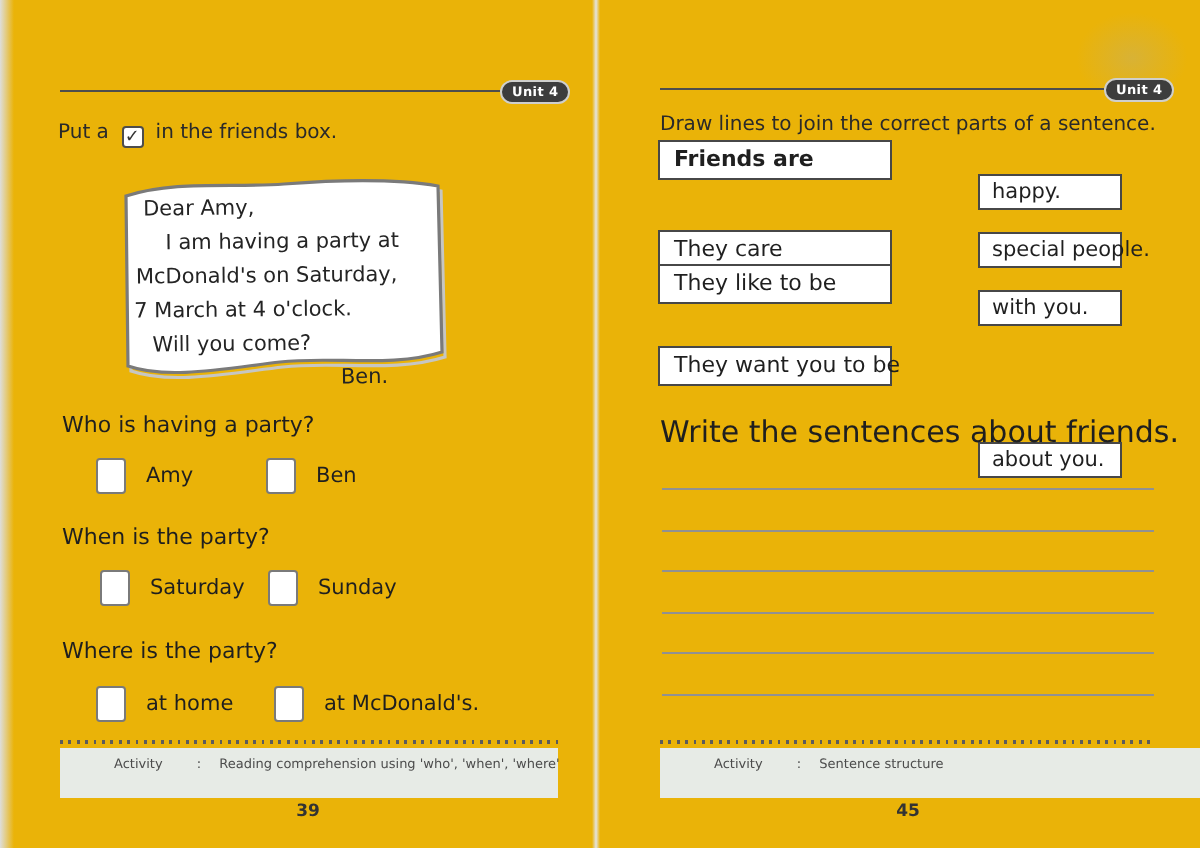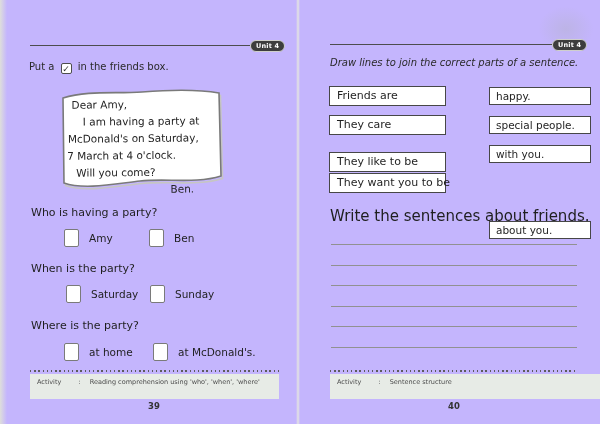--- a/index.html
+++ b/index.html
@@ -1,19 +1,19 @@
 <!DOCTYPE html>
 <html><head>
 <meta charset="utf-8">
 <style>
   * { margin:0; padding:0; box-sizing:border-box; }
   html,body { background:#f2f2f0; }
   #screenshot {
     position:relative; width:600px; height:424px;
-    background:#c4b5fd; overflow:hidden;
+    background:#eab308; overflow:hidden;
     font-family:"DejaVu Sans", sans-serif; color:#222;
   }
   .scan-edge-left {
     position:absolute; left:0; top:0; width:7px; height:424px;
     background:linear-gradient(to right, #dededb, rgba(255,255,255,0));
   }
   .fold {
     position:absolute; left:296px; top:0; width:4px; height:424px;
     background:linear-gradient(to right, rgba(255,255,255,0), #e4e4e1 50%, rgba(255,255,255,0));
   }
@@ -27,72 +27,72 @@
   .unit-badge {
     position:absolute; background:#3d3d3d; color:#fff;
     font-size:6.5px; font-weight:bold; letter-spacing:0.2px;
     padding:1.5px 5px 2px 5px; border-radius:7px; border:1px solid #cfcfcc;
     line-height:1; white-space:nowrap;
   }
   .unit-badge.l { left:250px; top:40px; }
   .unit-badge.r { left:552px; top:39px; }
   .instr { position:absolute; font-size:10px; color:#2a2a2a; white-space:nowrap; }
   .instr.l { left:29px; top:61px; }
-  .instr.r { left:330px; top:57px;font-style:italic; }
+  .instr.r { left:330px; top:57px; }
   .tickbox {
     display:inline-block; width:11px; height:11px; border:1.1px solid #4d4d4d;
     border-radius:2px; vertical-align:-2px; margin:0 3px; text-align:center;
     font-size:9px; line-height:10px; color:#333; background:#fff;
   }
   
   .letter { position:absolute; left:54px; top:84px; width:172px; height:112px; }
   .letter svg { position:absolute; left:0; top:0; }
   .letter-text {
     position:absolute; left:12px; top:12px; width:152px;
     font-size:10.5px; line-height:17px; color:#242424;
     transform:rotate(-0.6deg); white-space:nowrap;
   }
   .ll0 { margin-left:6px; } .ll1 { margin-left:17px; } .ll2 { margin-left:2px; }
   .ll3 { margin-left:1px; } .ll4 { margin-left:10px; } .ll5 { margin-left:104px; }
   
   .q-prompt { position:absolute; left:31px; font-size:11px; color:#1f1f1f; white-space:nowrap; }
-  .opt { position:absolute; display:flex; align-items:center; gap:10px;margin-left:16px; }
+  .opt { position:absolute; display:flex; align-items:center; gap:10px; }
   .cbox {
     width:15px; height:18px; border:1.2px solid #7a7a7a; border-radius:2px;
     background:#fff; flex:0 0 auto;
   }
   .opt-label { font-size:10.5px; color:#1f1f1f; white-space:nowrap; }
   
   .dotline {
     position:absolute; height:2px;
     background-image:repeating-linear-gradient(to right, #5c5c5c 0 1.4px, rgba(0,0,0,0) 1.4px 4.2px);
   }
   .dotline.l { left:30px; top:370px; width:249px; }
   .dotline.r { left:330px; top:370px; width:248px; }
   .foot-bar {
     position:absolute; height:25px; background:#e7ebe6;
-    font-size:6.5px; color:#4c4c4c; padding-top:4px; white-space:nowrap;
+    font-size:6.5px; color:#4c4c4c; padding-top:4px; white-space:nowrap;padding-left:20px;
   }
   .foot-bar.l { left:30px; top:374px; width:249px; }
   .foot-bar.r { left:330px; top:374px; width:284px; }
   .foot-label { margin-left:7px; }
   .foot-sep { margin-left:15px; }
   .foot-desc { margin-left:7px; }
   .page-num { position:absolute; top:401px; width:248px; text-align:center;
     font-size:8.5px; font-weight:bold; color:#333; }
   .page-num.l { left:30px; }
   .page-num.r { left:330px; }
   
   .mbox {
     position:absolute; border:1.4px solid #474747; background:#fff;
     font-size:11px; color:#1f1f1f; white-space:nowrap; overflow:visible;
   }
   .mbox.lcol { left:329px; width:117px; height:20px; line-height:18px; padding-left:7px; }
-  .mbox.rcol { left:489px; width:102px; height:18px; line-height:16px; padding-left:6px; font-size:10.5px; }
-  .ml0 { top:86px; } .ml1 { top:115px; } .ml2 { top:132px;margin-top:20px; } .ml3 { top:173px; }
+  .mbox.rcol { left:489px; width:72px; height:18px; line-height:16px; padding-left:6px; font-size:10.5px; }
+  .ml0 { top:70px;font-weight:bold; } .ml1 { top:115px; } .ml2 { top:132px; } .ml3 { top:173px; }
   .mr0 { top:87px; } .mr1 { top:116px; } .mr2 { top:145px; } .mr3 { top:174px;margin-top:47px; }
   .write-prompt { position:absolute; left:330px; top:207px; font-size:15px; color:#1f1f1f; white-space:nowrap; }
   .wline { position:absolute; left:331px; width:246px; height:0; border-top:1.3px solid #919191; }
 </style>
 </head>
 <body>
 
 <div id="screenshot">
   <div class="scan-edge-left"></div>
   <div class="fold"></div>
@@ -186,15 +186,15 @@
     <div class="wline" style="top:306px"></div>
     <div class="wline" style="top:326px"></div>
     <div class="wline" style="top:347px"></div>
 
     <div class="dotline r"></div>
     <div class="foot-bar r">
       <span class="foot-label">Activity</span>
       <span class="foot-sep">:</span>
       <span class="foot-desc">Sentence structure</span>
     </div>
-    <div class="page-num r">40</div>
+    <div class="page-num r">45</div>
   </div>
 </div>
 
 </body></html>

